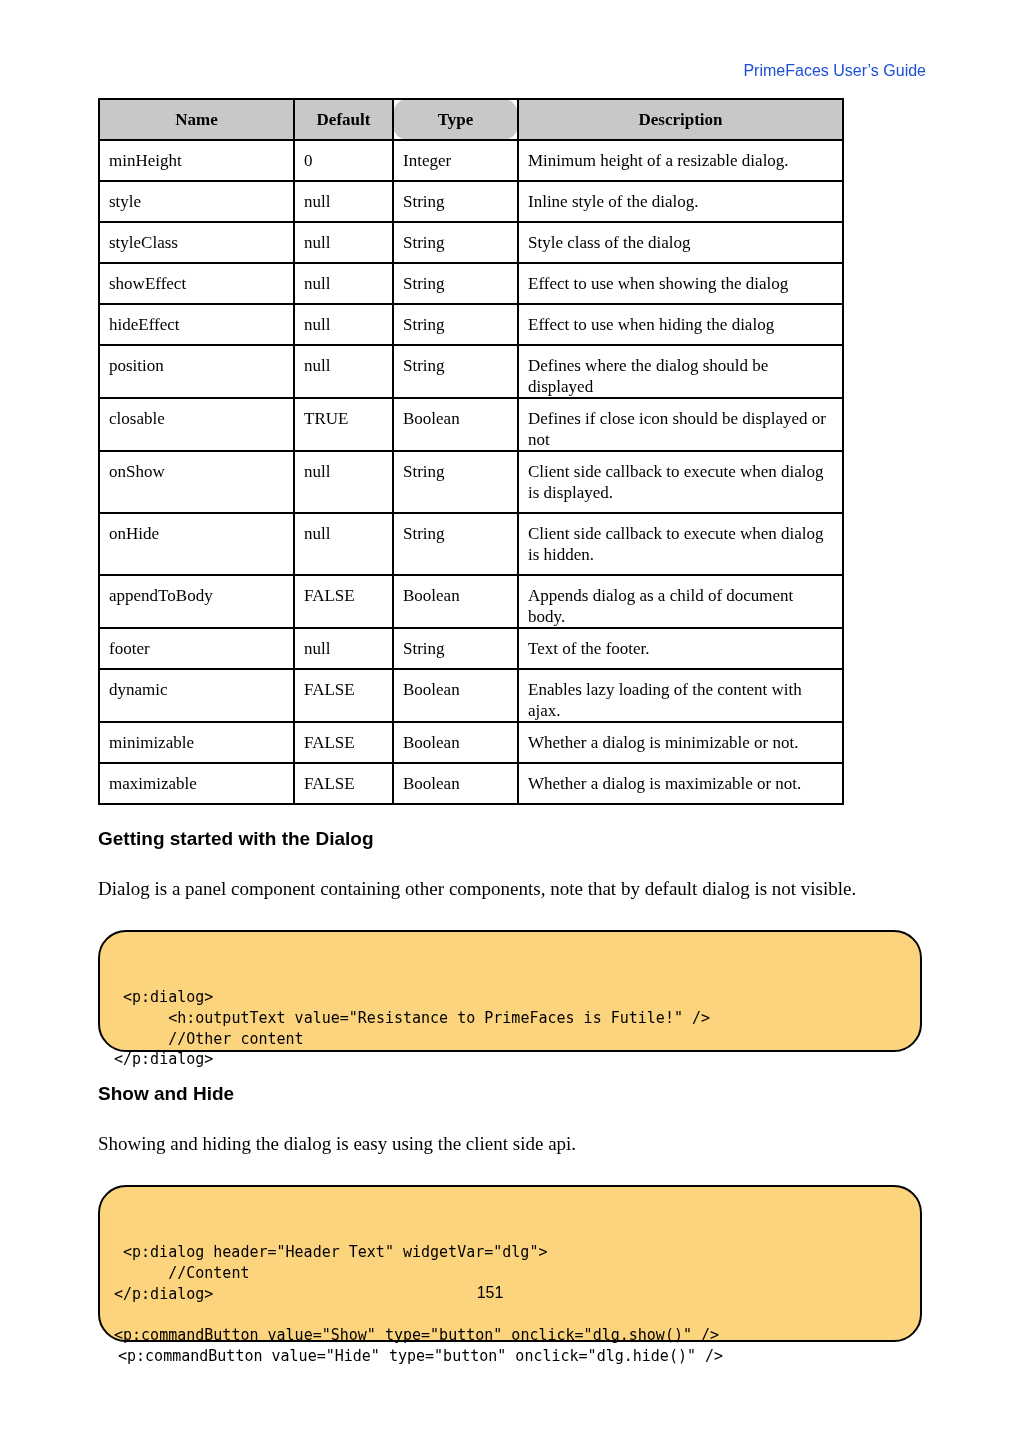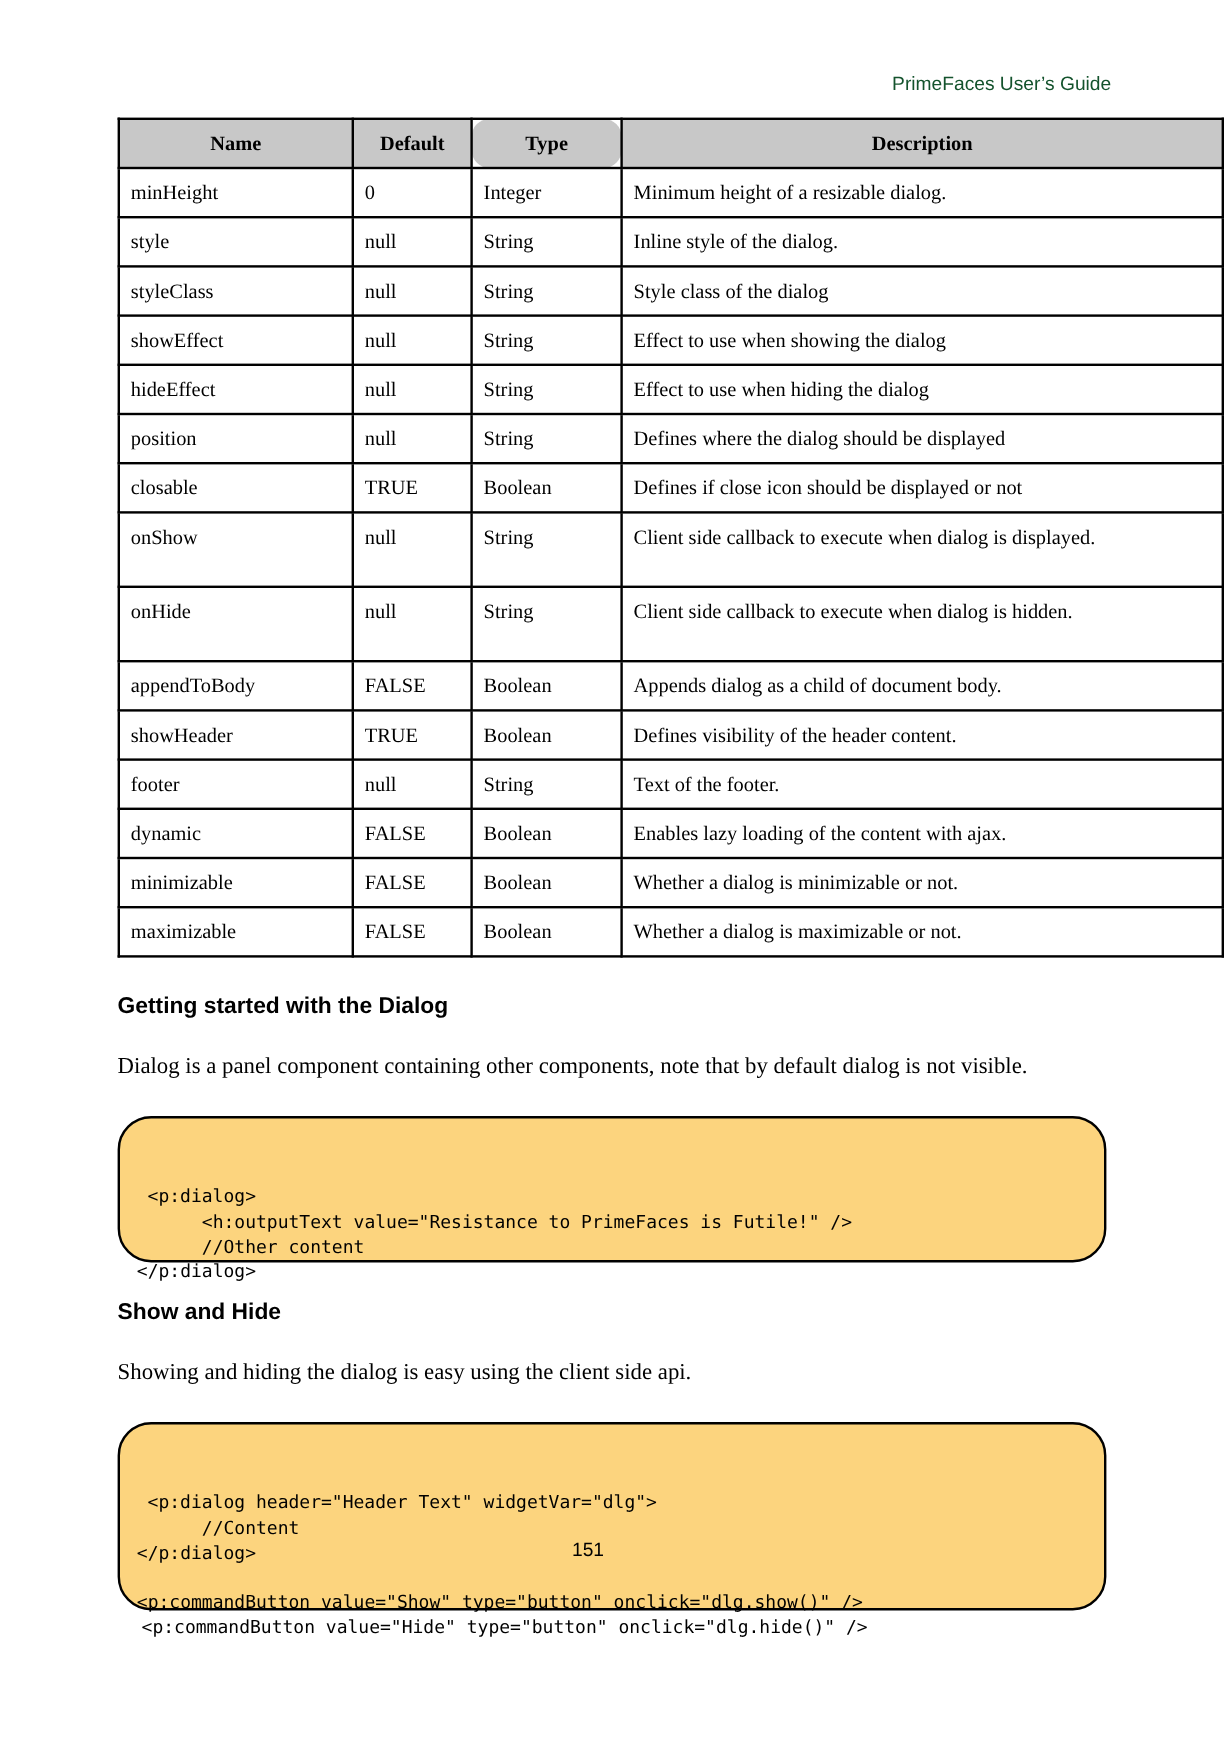--- a/index.html
+++ b/index.html
@@ -1,22 +1,22 @@
 <!DOCTYPE html>
 <html><head>
 <meta charset="utf-8">
 <style>
   html, body { margin: 0; padding: 0; background: #ffffff; }
   body { width: 1024px; height: 1448px; position: relative; overflow: hidden; color: #000; }
   .running-header {
     position: absolute; top: 62px; right: 98px;
-    font-family: "Liberation Sans", sans-serif; font-size: 16px; color: #14532d;
+    font-family: "Liberation Sans", sans-serif; font-size: 16px; color: #1d4ed8;
   }
   table.props {
-    position: absolute; top: 98px; left: 98px; width: 922px;
+    position: absolute; top: 98px; left: 98px; width: 746px;
     border-collapse: collapse;
     font-family: "Liberation Serif", serif; font-size: 17px; padding-left: 44px;
   }
   table.props th, table.props td {
     border: 2px solid #000; vertical-align: top; text-align: left;
     padding: 9px 9px 0 9px; line-height: 21px;
   }
   table.props th {
     background: #c8c8c8; text-align: center; font-weight: bold; height: 30px;
     padding-top: 9px; vertical-align: top;
@@ -115,26 +115,20 @@
         <td class="two">String</td>
         <td class="two">Client side callback to execute when dialog is hidden.</td>
       </tr>
       <tr>
         <td>appendToBody</td>
         <td>FALSE</td>
         <td>Boolean</td>
         <td>Appends dialog as a child of document body.</td>
       </tr>
       <tr>
-        <td>showHeader</td>
-        <td>TRUE</td>
-        <td>Boolean</td>
-        <td>Defines visibility of the header content.</td>
-      </tr>
-      <tr>
         <td>footer</td>
         <td>null</td>
         <td>String</td>
         <td>Text of the footer.</td>
       </tr>
       <tr>
         <td>dynamic</td>
         <td>FALSE</td>
         <td>Boolean</td>
         <td>Enables lazy loading of the content with ajax.</td>

